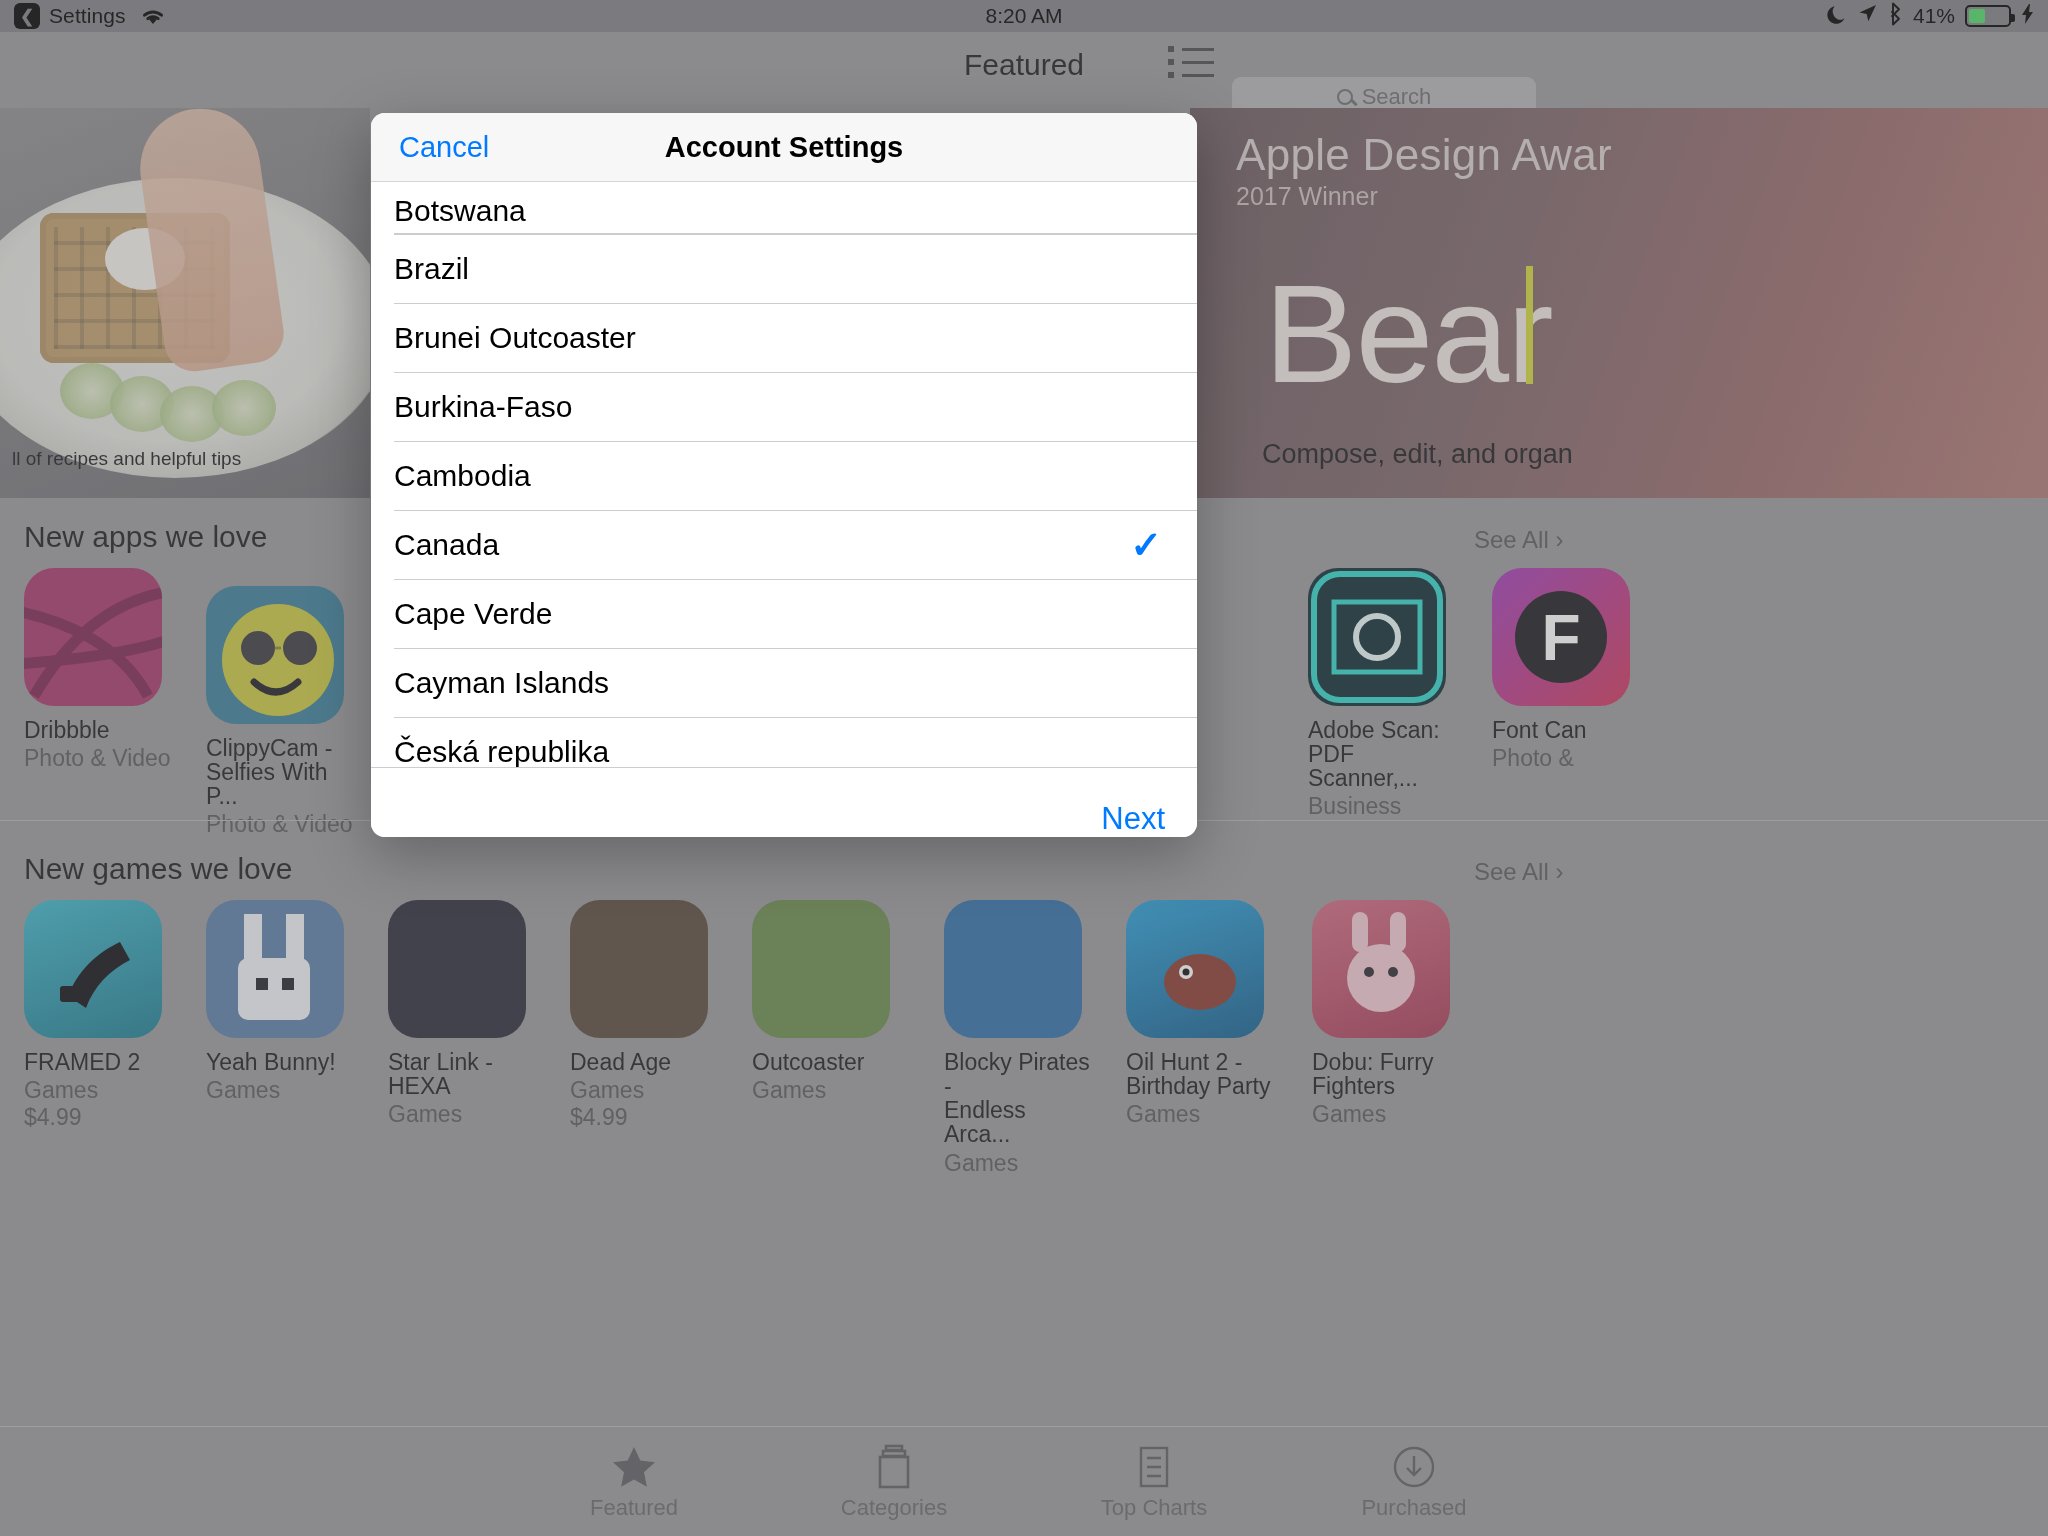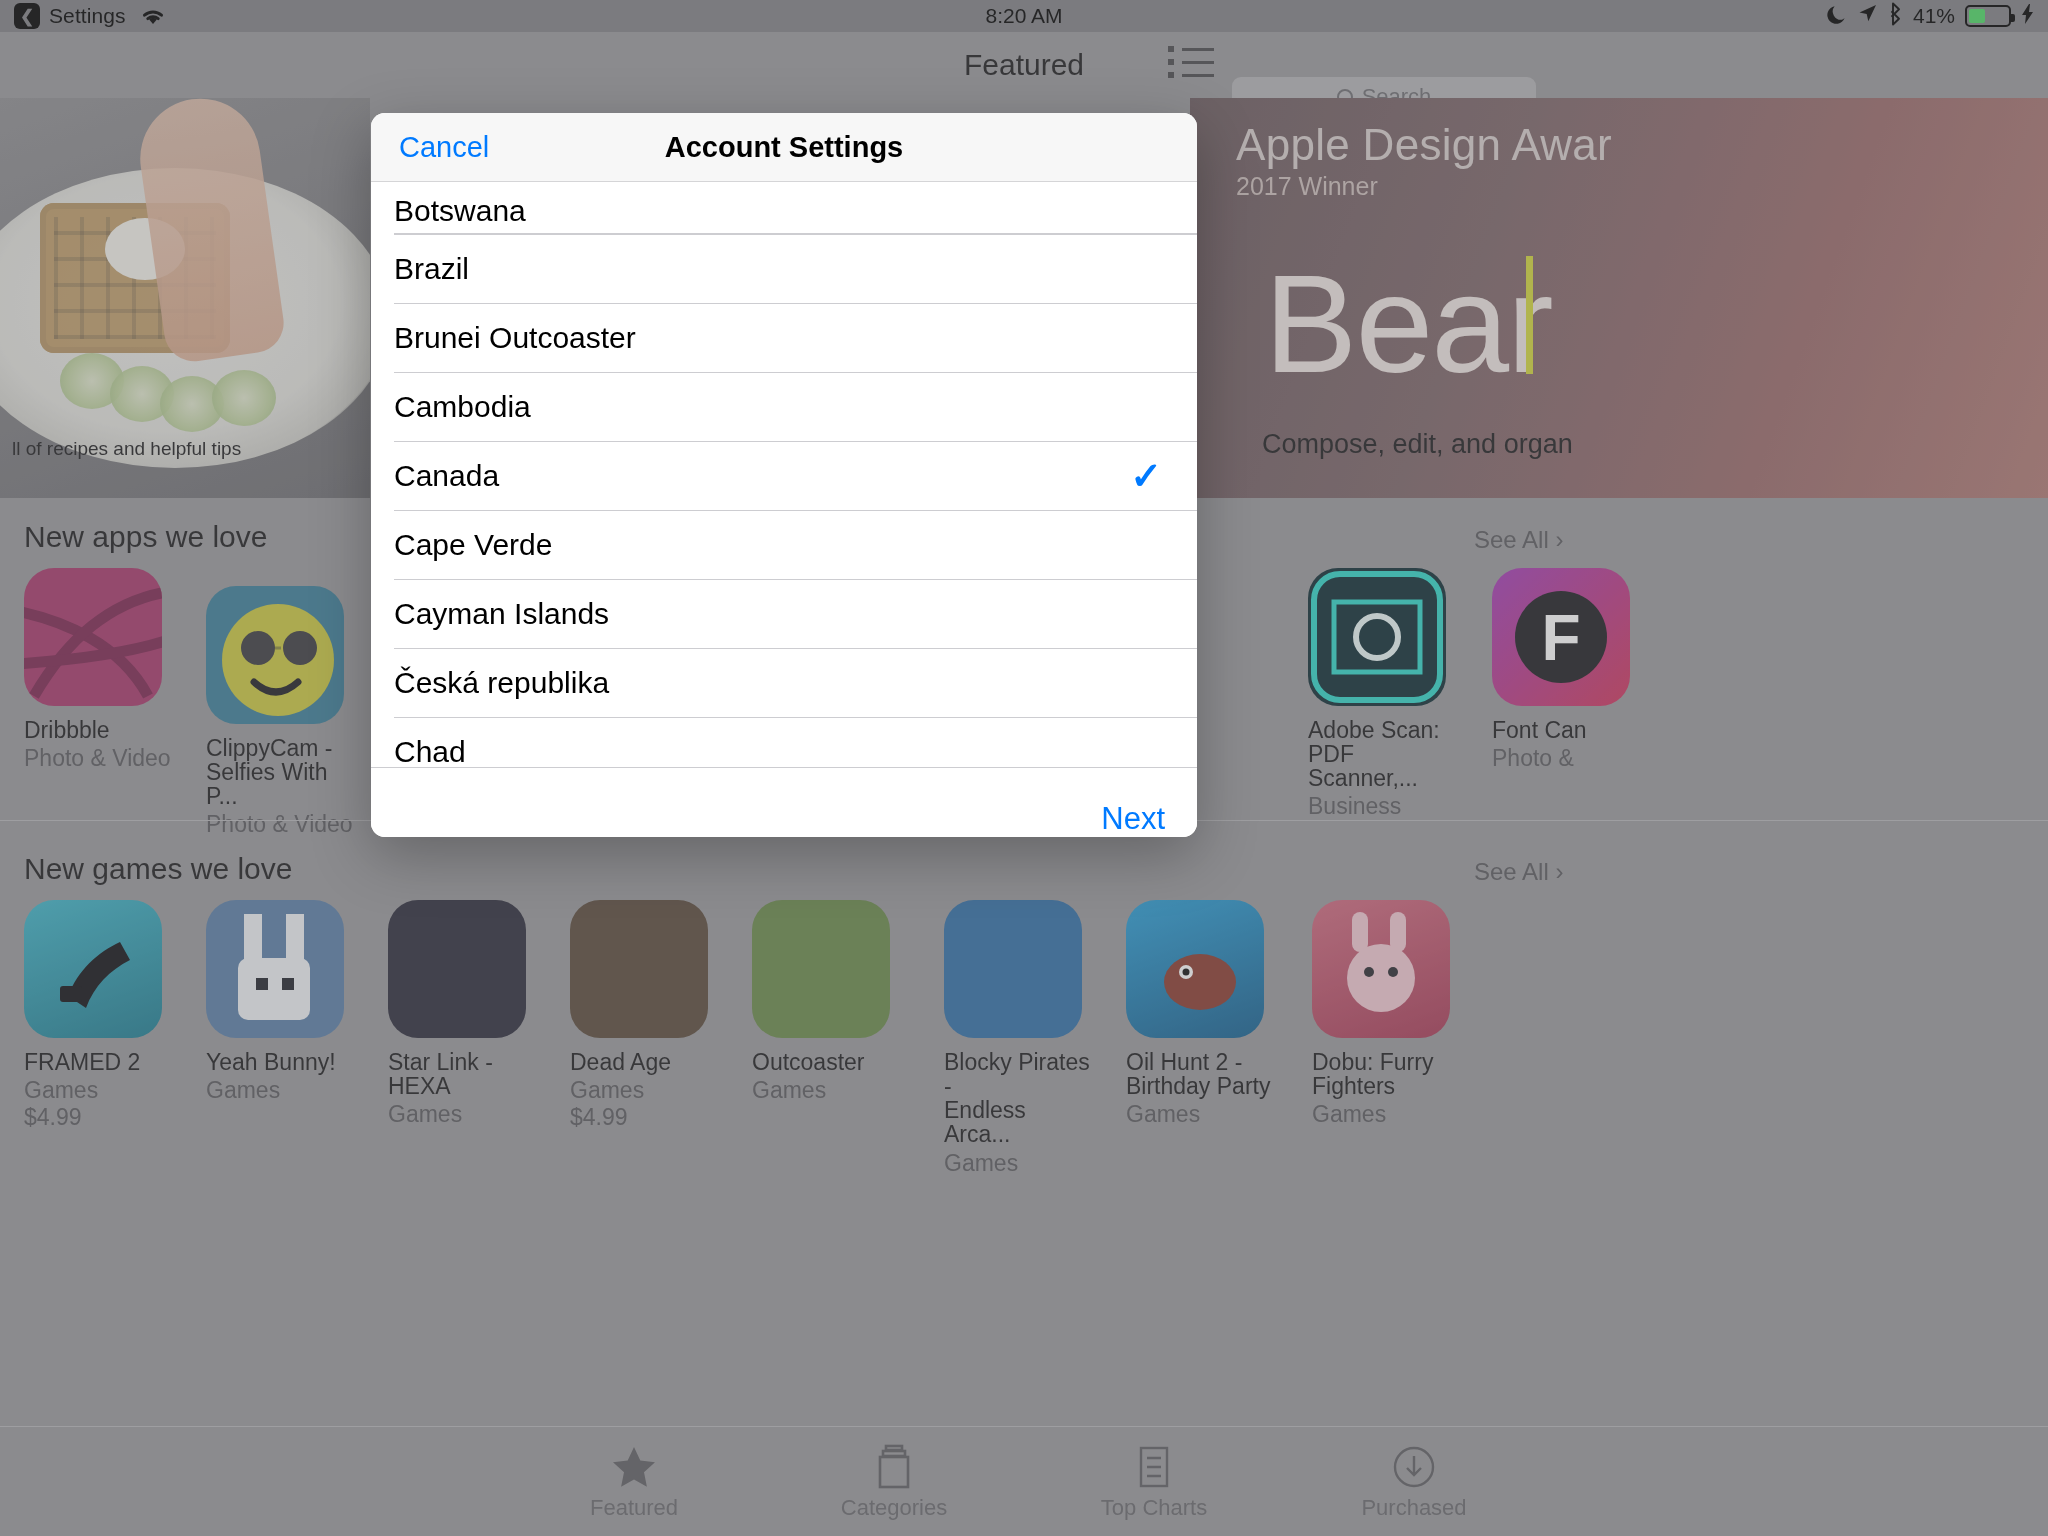--- a/index.html
+++ b/index.html
@@ -71,21 +71,21 @@
     position:relative; display:inline-block;
   }
   .mag::after {
     content:""; position:absolute; width:8px; height:2.5px; background:#6e6e72;
     transform:rotate(45deg); right:-7px; bottom:0px;
   }
 
   
   .hero-row { position:absolute; top:98px; left:0; width:2048px; height:400px; overflow:hidden; }
   .hero {
-    position:absolute; top:0; height:400px; overflow:hidden;
+    position:absolute; top:10px; height:400px; overflow:hidden;
   }
   .hero-a { left:0; width:370px; background:linear-gradient(160deg,#8f8f92,#6f6f73); }
   .hero-b { left:1190px; width:858px;
     background:linear-gradient(110deg,#6b5a5e 0%,#7c6468 35%,#9a6a6a 70%,#b07a74 100%); }
   .plate {
     position:absolute; left:-40px; top:70px; width:430px; height:300px;
     background:radial-gradient(ellipse at 48% 45%, #ebebe7 0%, #e2e2dd 55%, #cfcfc9 72%, rgba(0,0,0,0) 74%);
     border-radius:50%;
   }
   .waffle {
@@ -491,20 +491,23 @@
       <div class="country-row first">
         <span class="country-name">Botswana</span>
       </div>
       <div class="country-row">
         <span class="country-name">Brazil</span>
       </div>
       <div class="country-row">
         <span class="country-name">Brunei Outcoaster</span>
       </div>
       <div class="country-row">
+        <span class="country-name">Burkina-Faso</span>
+      </div>
+      <div class="country-row">
         <span class="country-name">Cambodia</span>
       </div>
       <div class="country-row">
         <span class="country-name">Canada</span>
         <span class="check" style="color: rgb(0, 122, 255);">✓</span>
       </div>
       <div class="country-row">
         <span class="country-name">Cape Verde</span>
       </div>
       <div class="country-row">

